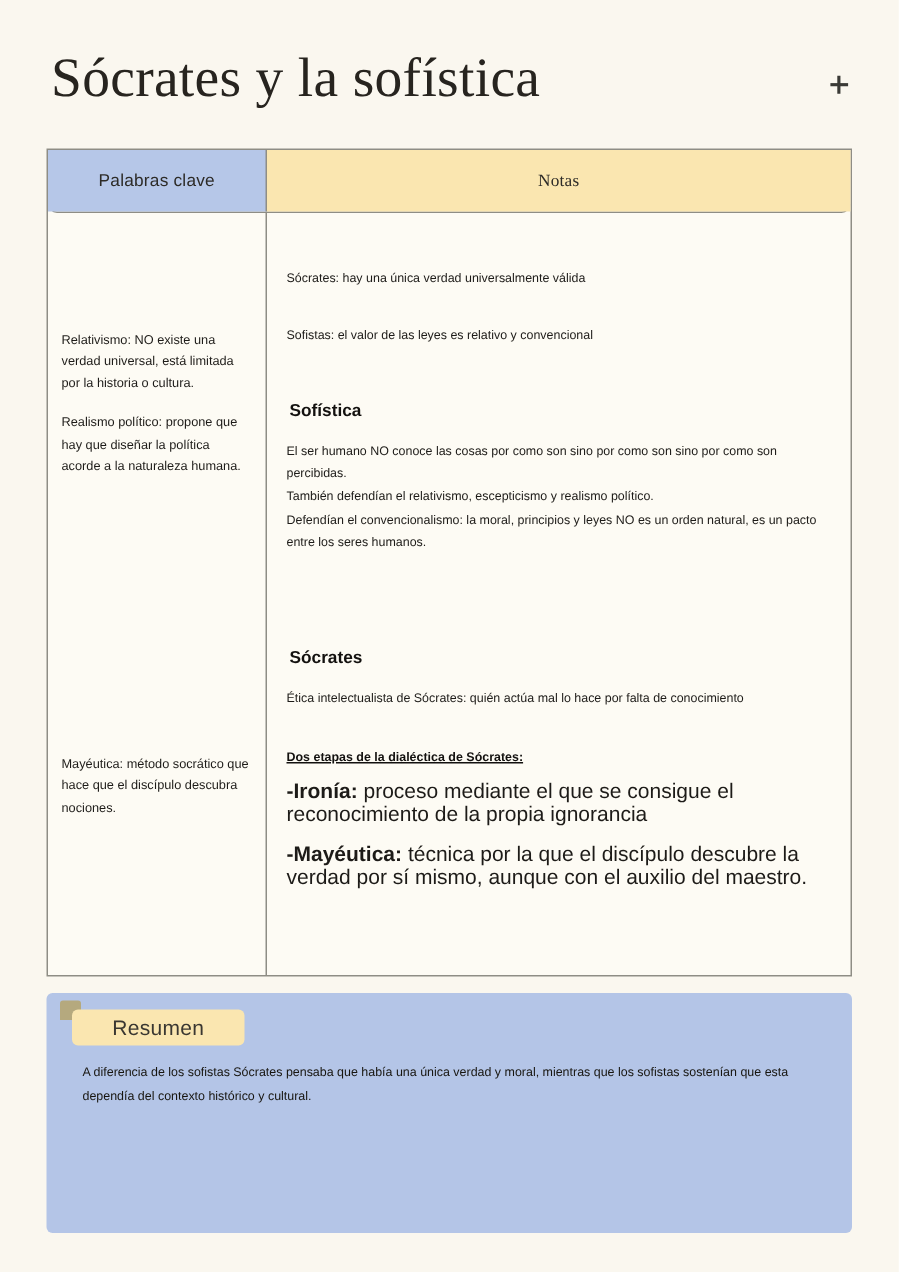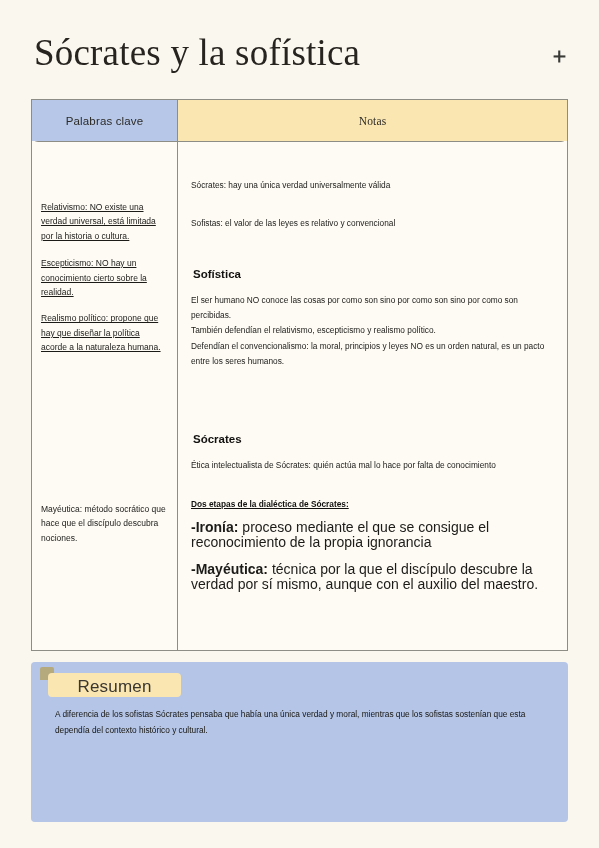--- a/index.html
+++ b/index.html
@@ -84,23 +84,22 @@
   .table-body {
     display: flex;
     min-height: 508px;
   }
   .td {
     box-sizing: border-box;
   }
   .td-keywords {
     width: 146px;
     border-right: 1px solid #8e8d85;
-    padding: 58px 9px 0 9px;
+    padding: 77px 9px 0 9px;
     position: relative;
-    text-decoration: underline;
   }
   .td-notes {
     flex: 1;
     padding: 12px 12px 0 13px;
     position: relative;
   }
 
   
   .kw-block {
     font-size: 8.5px;
@@ -170,28 +169,28 @@
     top: 5px;
     width: 14px;
     height: 13px;
     background: #b5a97e;
     border-radius: 2px 2px 0 0;
   }
   .resumen-badge {
     position: absolute;
     left: 17px;
     top: 11px;
-    width: 133px;
+    width: 115px;
     height: 24px;
     background: #fae6b0;
     border-radius: 4px;
     display: flex;
-    align-items: flex-end;
+    align-items: center;
     justify-content: center;
-    font-size: 17px;
+    font-size: 14px;
     color: #3a3731;
     letter-spacing: 0.2px;
   }
   .resumen-text {
     position: absolute;
     left: 24px;
     top: 45px;
     right: 22px;
     font-size: 8.3px;
     line-height: 15.5px;
@@ -219,21 +218,20 @@
     </div>
     <div class="th th-notes">
       <span>Notas</span>
     </div>
   </div>
 
   <div class="table-body">
 
     <div class="td td-keywords">
       <div class="kw-block">Relativismo: NO existe una verdad universal, está limitada por la historia o cultura.</div>
-      <div class="kw-block spaced">Escepticismo: NO hay un conocimiento cierto sobre la realidad.</div>
       <div class="kw-block tight">Realismo político: propone que hay que diseñar la política acorde a la naturaleza humana.</div>
       <div class="kw-mayeutica">Mayéutica: método socrático que hace que el discípulo descubra nociones.</div>
     </div>
 
     <div class="td td-notes">
       <div class="nt-line">Sócrates: hay una única verdad universalmente válida</div>
       <div class="nt-line">Sofistas: el valor de las leyes es relativo y convencional</div>
 
       <div class="gap-lg"></div>
 

